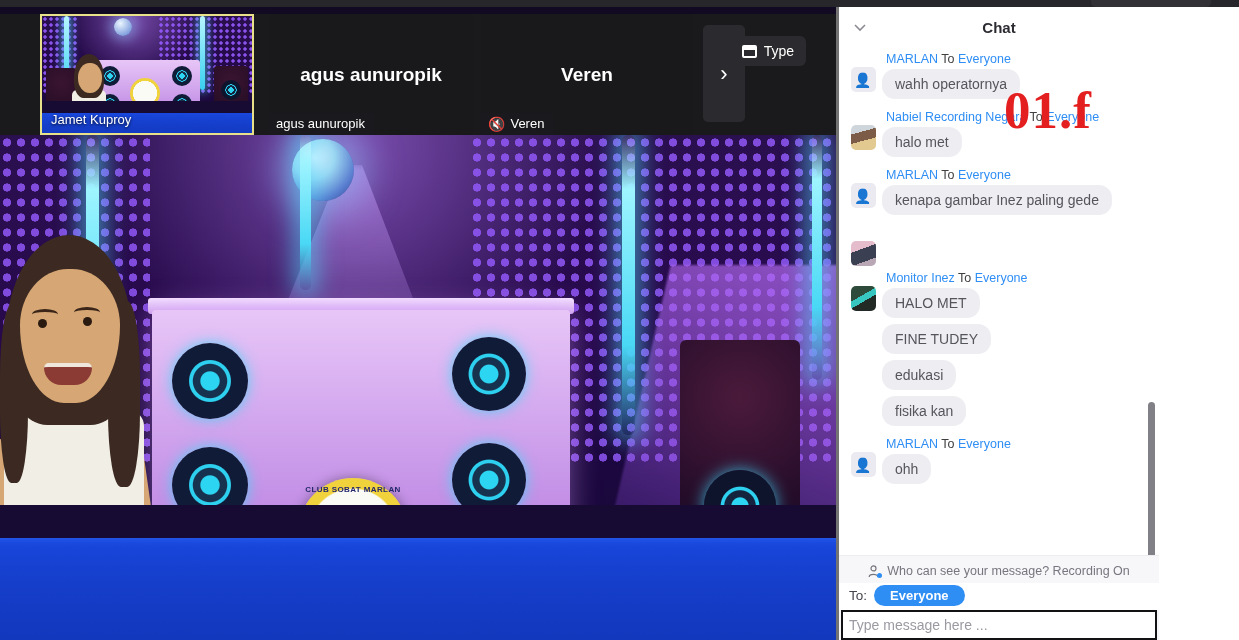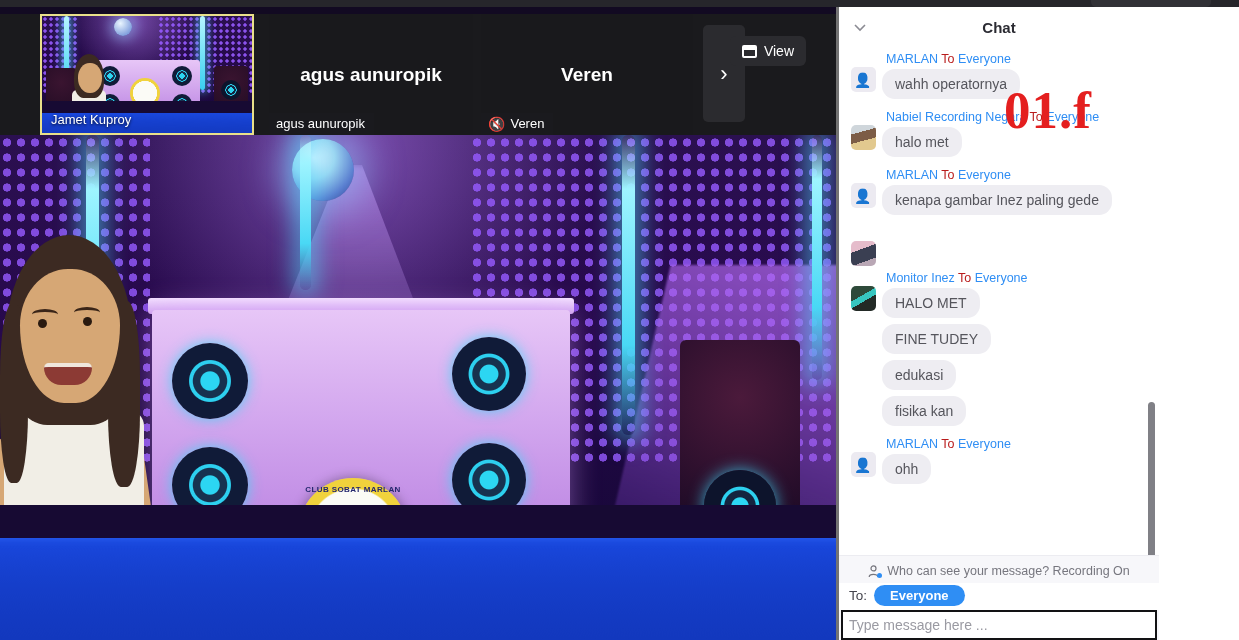--- a/index.html
+++ b/index.html
@@ -303,21 +303,21 @@
     margin-top: 18px; overflow: hidden; background: #eceaf1;
     display: flex; align-items: center; justify-content: center;
   }
   .av-default { color: #8a8a93; font-size: 14px; }
   .av-p1 { background: linear-gradient(165deg,#cfd6db 0 30%, #7c5c46 30% 60%, #e2c98f 60% 100%); width:100%; height:100%; }
   .av-p2 { background: linear-gradient(160deg,#e5bccb 0 35%, #3a3f52 35% 75%, #b9a7b5 75% 100%); width:100%; height:100%; }
   .av-p3 { background: linear-gradient(150deg,#2e4a3a 0 40%, #37c6c0 40% 58%, #232a26 58% 100%); width:100%; height:100%; }
   .msg-col { flex: 1 1 auto; min-width: 0; padding-left: 6px; }
   .msg-meta { font-size: 12.5px; margin: 3px 0 3px 4px; }
   .meta-name { color: #2f8ef4; }
-  .meta-to { color: #b91c1c; }
+  .meta-to { color: #404040; }
   .meta-target { color: #2f8ef4; }
   .bubble {
     display: inline-block; background: #eeedf2; color: #55555c;
     border-radius: 13px; padding: 7px 13px; font-size: 14px;
     margin-bottom: 6px; max-width: 290px; word-wrap: break-word;
   }
   .watermark {
     position: absolute; left: 165px; top: 33px;
     font-family: "Liberation Serif", serif;
     font-size: 53px; color: #e41f1f; font-weight: bold;
@@ -462,21 +462,21 @@
         <div class="thumb-label">
           <span class="mutemic">🔇</span>
           <span>Veren</span>
         </div>
       </div>
 
       <div class="strip-next">›</div>
 
       <div class="view-btn">
         <span class="view-ico"></span>
-        <span>View</span>
+        <span>Type</span>
       </div>
     </div>
   </div>
 
   <div class="chat">
 
     <div class="chat-head">
       <span class="chat-collapse">
         <svg viewBox="0 0 14 14" width="14" height="14">
             <path d="M2 5 L7 10 L12 5" fill="none" stroke="currentColor" stroke-width="1.6"></path>

